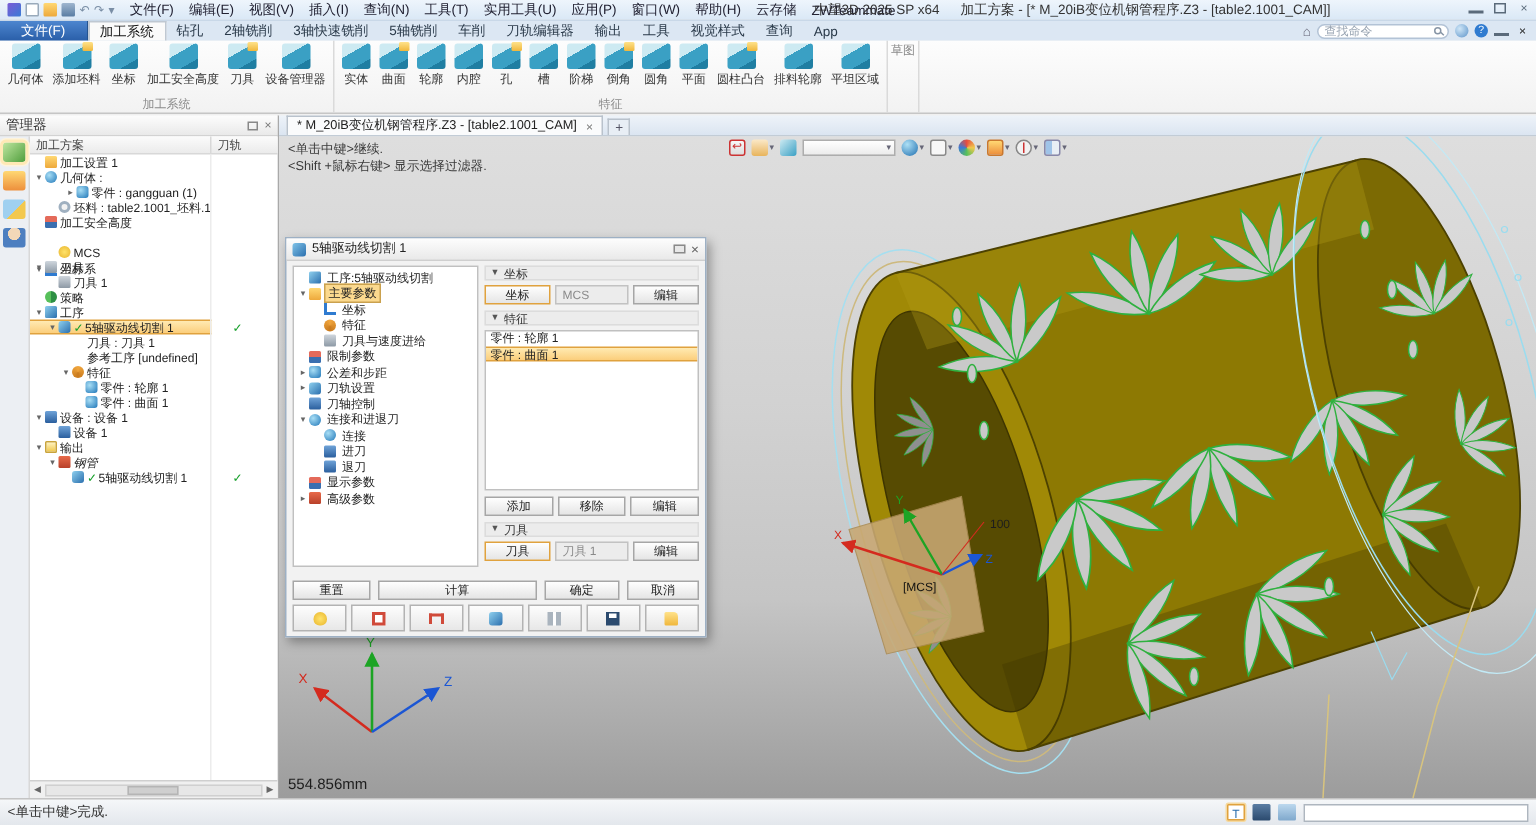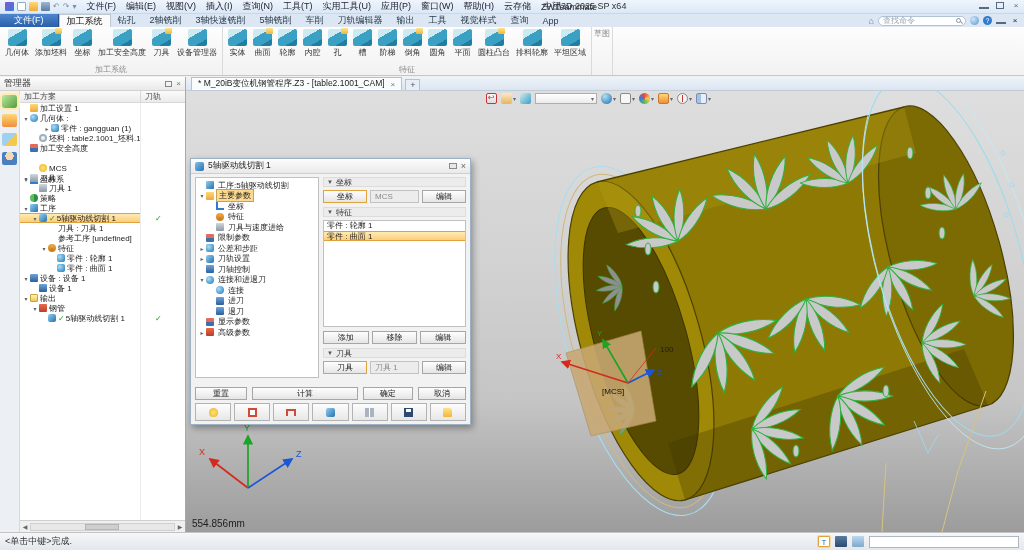--- a/index.html
+++ b/index.html
@@ -190,20 +190,21 @@
       <span class="menu-item">工具(T)</span>
       <span class="menu-item">实用工具(U)</span>
       <span class="menu-item">应用(P)</span>
       <span class="menu-item">窗口(W)</span>
       <span class="menu-item">帮助(H)</span>
       <span class="menu-item">云存储</span>
       <span class="menu-item">ZWTeammate</span>
     </div>
   <div class="win-title">
     <span>中望3D 2025 SP x64</span>
+    <span>加工方案 - [* M_20iB变位机钢管程序.Z3 - [table2.1001_CAM]]</span>
   </div>
   <div class="winbtns">
     <span class="wb wb-min"></span>
     <span class="wb wb-max"></span>
     <span class="wb">×</span>
   </div>
 </div>
 
 <div class="tabrow">
   <div class="file-btn">文件(F)</div>
@@ -504,21 +505,21 @@
           </div>
           <div class="trow">
             <div class="lbl-cell" style="padding-left: 2px;">
               <span class="expander">▾</span>
               <span class="tic ic-output"></span>
               <span>输出</span>
             </div>
             <div class="tp-cell"></div>
           </div>
           <div class="trow">
-            <div class="lbl-cell" style="padding-left: 11px;">
+            <div class="lbl-cell" style="padding-left: 11px; font-style: italic;">
               <span class="expander">▾</span>
               <span class="tic ic-pipe"></span>
               <span>钢管</span>
             </div>
             <div class="tp-cell"></div>
           </div>
           <div class="trow">
             <div class="lbl-cell" style="padding-left: 20px;">
               <span class="expander"></span>
               <span class="tic ic-opitem"></span>
@@ -544,20 +545,24 @@
 <div class="viewport">
   <div class="doc-tabs">
     <div class="dtab">
       <span>* M_20iB变位机钢管程序.Z3 - [table2.1001_CAM]</span>
       <span class="cls">×</span>
     </div>
     <div class="dtab-new">+</div>
   </div>
 
   <div class="canvas">
+    <div class="hints">
+      <div>&lt;单击中键&gt;继续.</div>
+      <div>&lt;Shift +鼠标右键&gt; 显示选择过滤器.</div>
+    </div>
 
     <div class="vp-toolbar">
       <span class="vt-ic vi-exit"></span>
       <span class="vt">
           <span class="vt-ic vi-brush"></span>
           <span class="ddglyph">▾</span>
         </span>
       <span class="vt-ic vi-filter"></span>
       <span class="vt-combo">
           <span class="ddglyph">▾</span>

